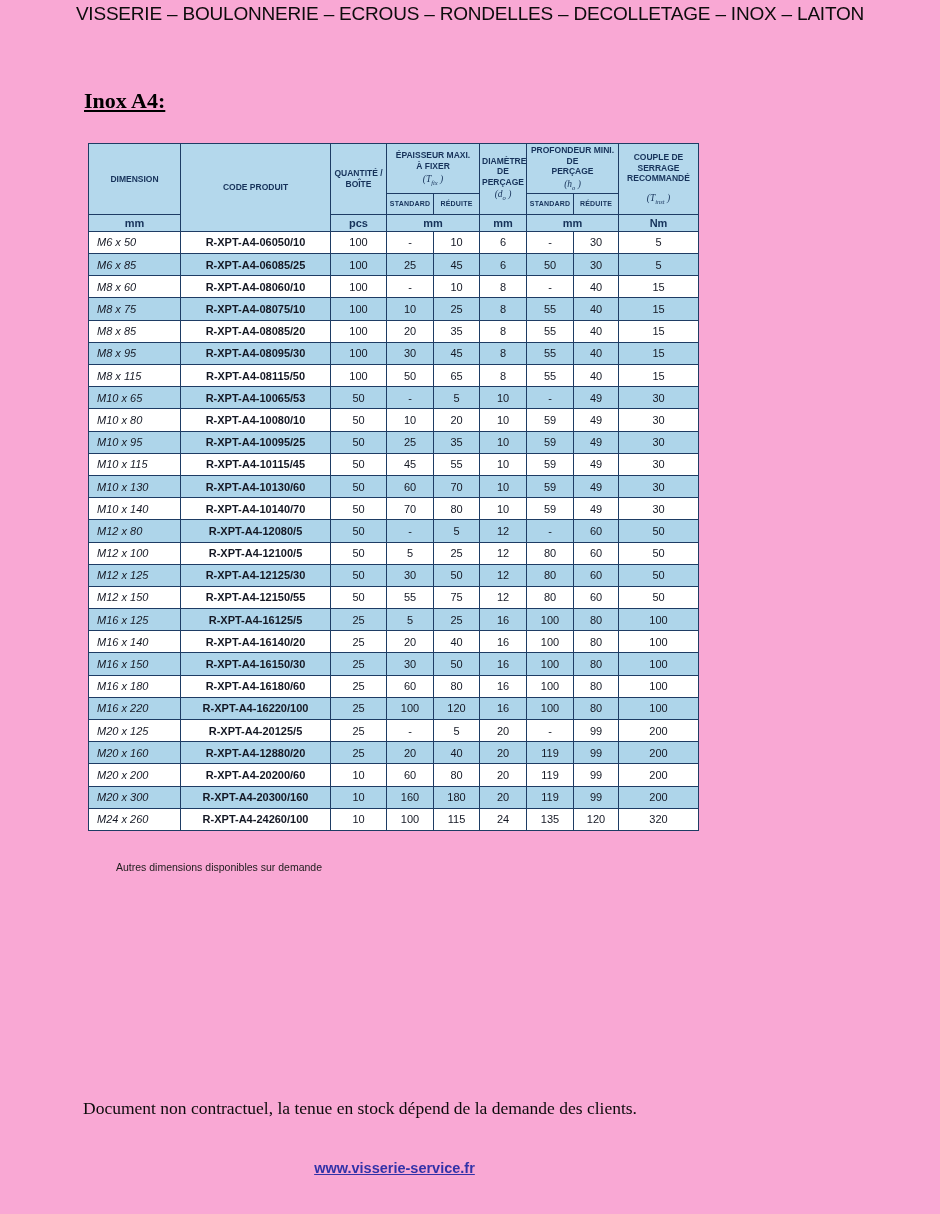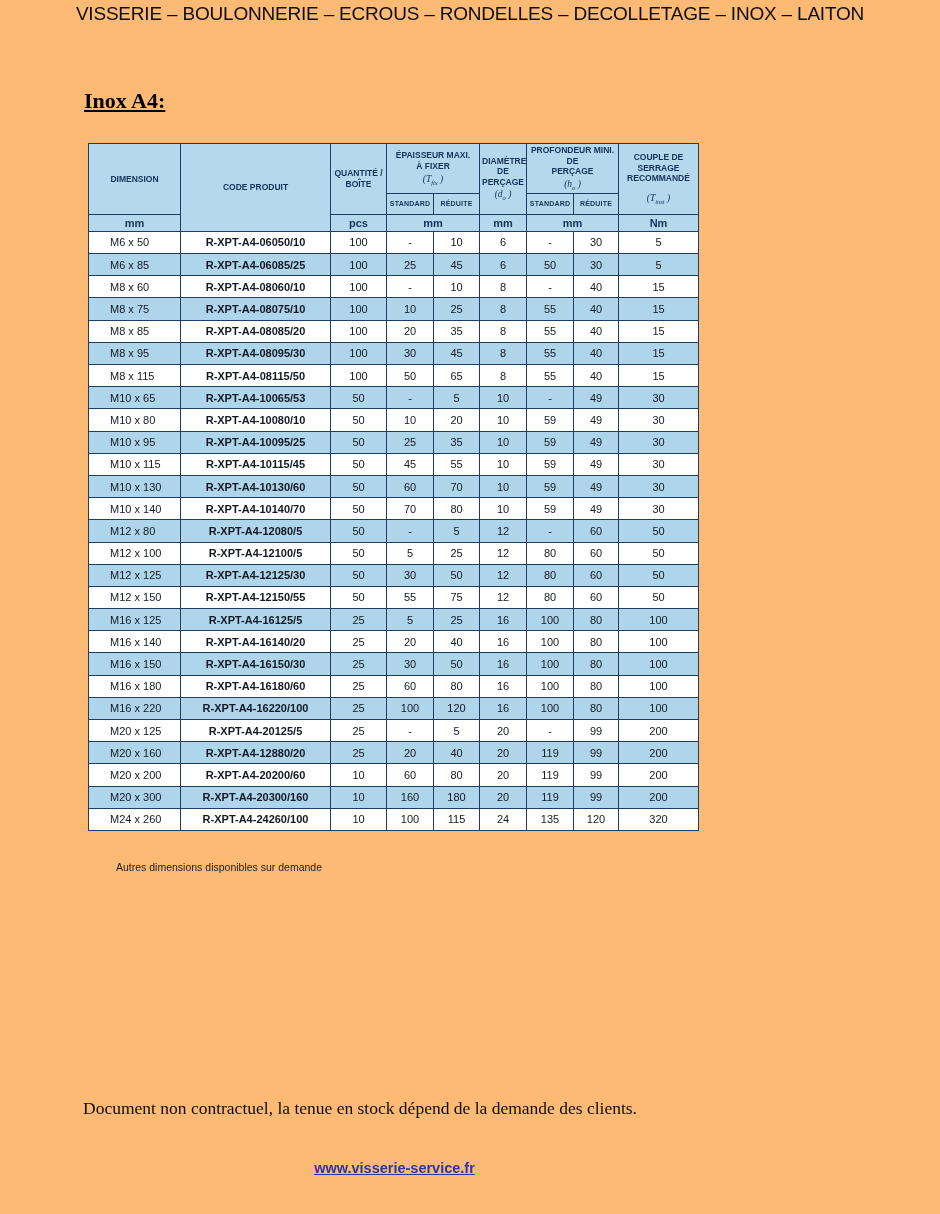--- a/index.html
+++ b/index.html
@@ -6,21 +6,21 @@
     --blue-fill:#b4d8ec;
     --blue-row:#aed5ea;
     --border:#1e3c64;
     --hdr-text:#16325a;
     --cell-text:#141824;
     --link:#3232a8;
   }
   *{margin:0;padding:0;box-sizing:border-box;}
   html,body{background:#ffffff;}
   body{font-family:"Liberation Sans",sans-serif;color:#111;}
-  .page{position:relative;width:940px;height:1214px;background:#fdba74;overflow:hidden;}
+  .page{position:relative;width:940px;height:1214px;background:#f9a8d4;overflow:hidden;}
 
   .top-header{position:absolute;top:3px;left:0;width:940px;text-align:center;
     font-size:19px;line-height:22px;font-weight:400;letter-spacing:-0.2px;color:#0c0c0c;}
 
   .section-title{position:absolute;top:88px;left:84px;
     font-family:"Liberation Serif",serif;font-size:22px;font-weight:bold;
     text-decoration:underline;color:#000;}
 
   .table-wrap{position:absolute;top:143px;left:88px;}
   table{border-collapse:collapse;table-layout:fixed;width:610px;}
@@ -33,21 +33,21 @@
   .h-units th{font-size:11px;height:17px;}
   tr.h-top{height:47px;}
   .sym{font-family:"Liberation Serif",serif;font-style:italic;font-weight:normal;
     font-size:9.5px;margin-top:2px;color:var(--hdr-text);}
   .sym sub{font-size:6.5px;}
   .sym-gap{margin-top:9px;}
 
   tbody td{height:22.2px;font-size:11px;text-align:center;color:var(--cell-text);
     background:#ffffff;padding:0 2px;}
   tbody tr:nth-child(even) td{background:var(--blue-row);}
-  tbody td.col-dimension{text-align:left;padding-left:21px;}
+  tbody td.col-dimension{text-align:left;padding-left:8px;font-style:italic;}
   tbody td.col-code{font-weight:bold;margin-left:36px;}
 
   .note{position:absolute;top:861px;left:116px;font-size:10.5px;color:#1c1c1c;}
 
   .footer-text{position:absolute;top:1098px;left:83px;
     font-family:"Liberation Serif",serif;font-size:17.5px;color:#0c0c0c;}
 
   .links{position:absolute;top:1159px;left:0;width:789px;text-align:center;}
   .links a{display:block;color:var(--link);font-size:14.5px;font-weight:bold;
     line-height:19px;text-decoration:underline;}

